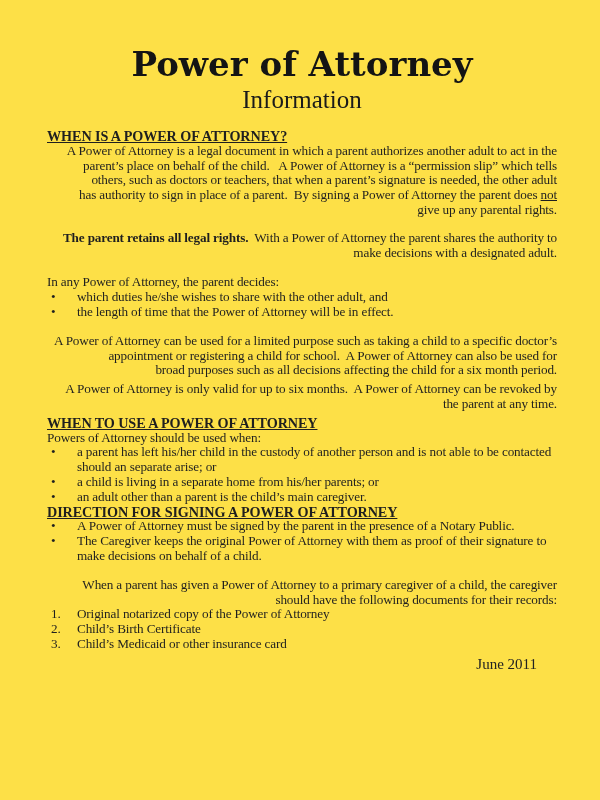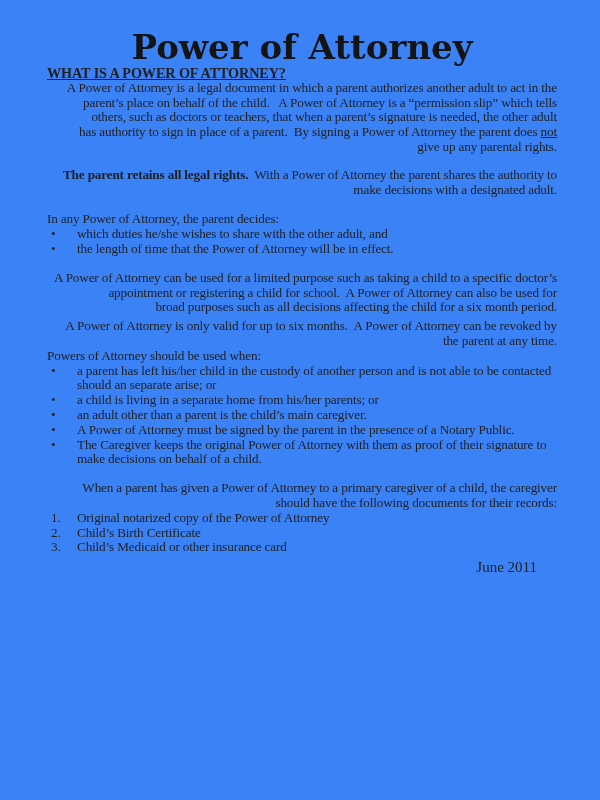--- a/index.html
+++ b/index.html
@@ -1,26 +1,26 @@
 <!DOCTYPE html>
 <html><head>
 <meta charset="utf-8">
 <style>
   * { margin:0; padding:0; box-sizing:border-box; }
   html, body { background:#ffffff; }
   .page {
     position:relative;
     width:600px; height:800px;
-    background:#3b82f6;
+    background:#fde047;
     color:#1f1f1f;
     font-family:"Liberation Serif", serif;
     font-size:13.2px;
     line-height:14.8px;
     letter-spacing:-0.15px;
-    padding:28px 43px 0 47px;
+    padding:45px 43px 0 47px;
     overflow:hidden;
   }
   .title {
     font-family:"DejaVu Serif", serif;
     font-weight:bold;
     font-size:34px;
     line-height:38px;
     text-align:center;
     letter-spacing:0;
     color:#141414;
@@ -64,53 +64,56 @@
     padding-right:20px;
     color:#222222;
   }
 </style>
 </head>
 <body>
 
 <div class="page">
 
   <div class="title">Power of Attorney</div>
+  <div class="subtitle">Information</div>
 
-  <div class="h">WHAT IS A POWER OF ATTORNEY?</div>
+  <div class="h">WHEN IS A POWER OF ATTORNEY?</div>
   <p class="hang"><span>A Power of Attorney is a legal document in which a parent authorizes another adult to act in the parent’s place on behalf of the child.   A Power of Attorney is a “permission slip” which tells others, such as doctors or teachers, that when a parent’s signature is needed, the other adult has authority to sign in place of a parent.  By signing a Power of Attorney the parent does </span><span class="u">not</span><span> give up any parental rights.</span></p>
 
   <p class="hang mt13"><span class="b">The parent retains all legal rights.</span><span>  With a Power of Attorney the parent shares the authority to make decisions with a designated adult.</span></p>
 
   <p class="plain mt15">In any Power of Attorney, the parent decides:</p>
   <div class="li">
     <span class="marker">•</span>
     <span class="txt">which duties he/she wishes to share with the other adult, and</span>
   </div>
   <div class="li">
     <span class="marker">•</span>
     <span class="txt">the length of time that the Power of Attorney will be in effect.</span>
   </div>
 
   <p class="hang mt14">A Power of Attorney can be used for a limited purpose such as taking a child to a specific doctor’s appointment or registering a child for school.  A Power of Attorney can also be used for broad purposes such as all decisions affecting the child for a six month period.</p>
   <p class="hang mt12">A Power of Attorney is only valid for up to six months.  A Power of Attorney can be revoked by the parent at any time.</p>
 
+  <div class="h mt12">WHEN TO USE A POWER OF ATTORNEY</div>
   <p class="plain">Powers of Attorney should be used when:</p>
   <div class="li">
     <span class="marker">•</span>
     <span class="txt">a parent has left his/her child in the custody of another person and is not able to be contacted should an separate arise; or</span>
   </div>
   <div class="li">
     <span class="marker">•</span>
     <span class="txt">a child is living in a separate home from his/her parents; or</span>
   </div>
   <div class="li">
     <span class="marker">•</span>
     <span class="txt">an adult other than a parent is the child’s main caregiver.</span>
   </div>
 
+  <div class="h">DIRECTION FOR SIGNING A POWER OF ATTORNEY</div>
   <div class="li">
     <span class="marker">•</span>
     <span class="txt">A Power of Attorney must be signed by the parent in the presence of a Notary Public.</span>
   </div>
   <div class="li">
     <span class="marker">•</span>
     <span class="txt">The Caregiver keeps the original Power of Attorney with them as proof of their signature to make decisions on behalf of a child.</span>
   </div>
 
   <p class="hang mt14">When a parent has given a Power of Attorney to a primary caregiver of a child, the caregiver should have the following documents for their records:</p>

